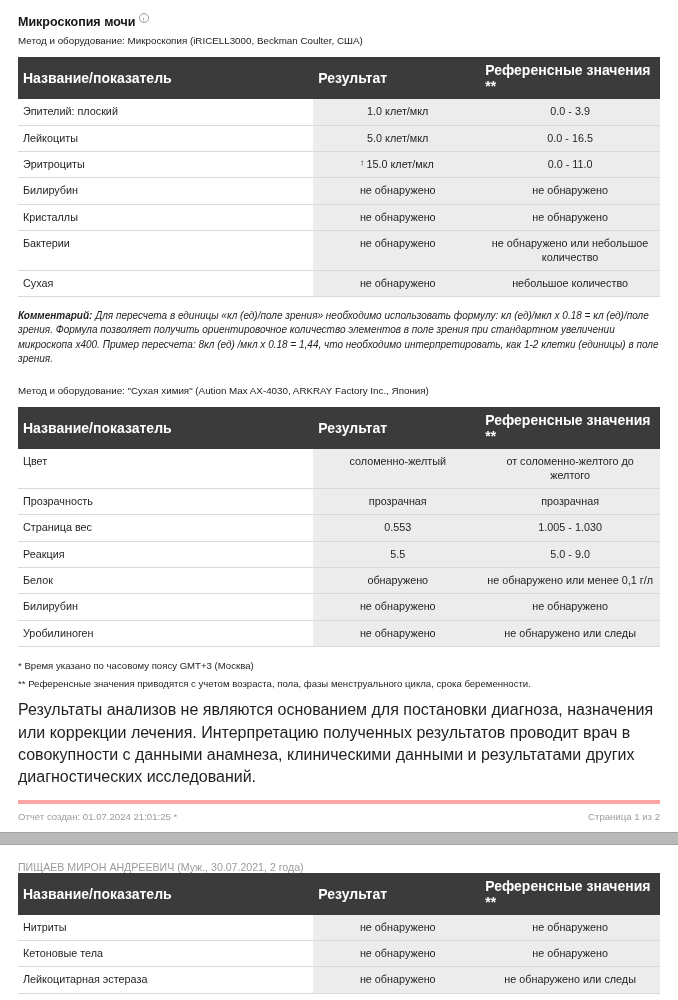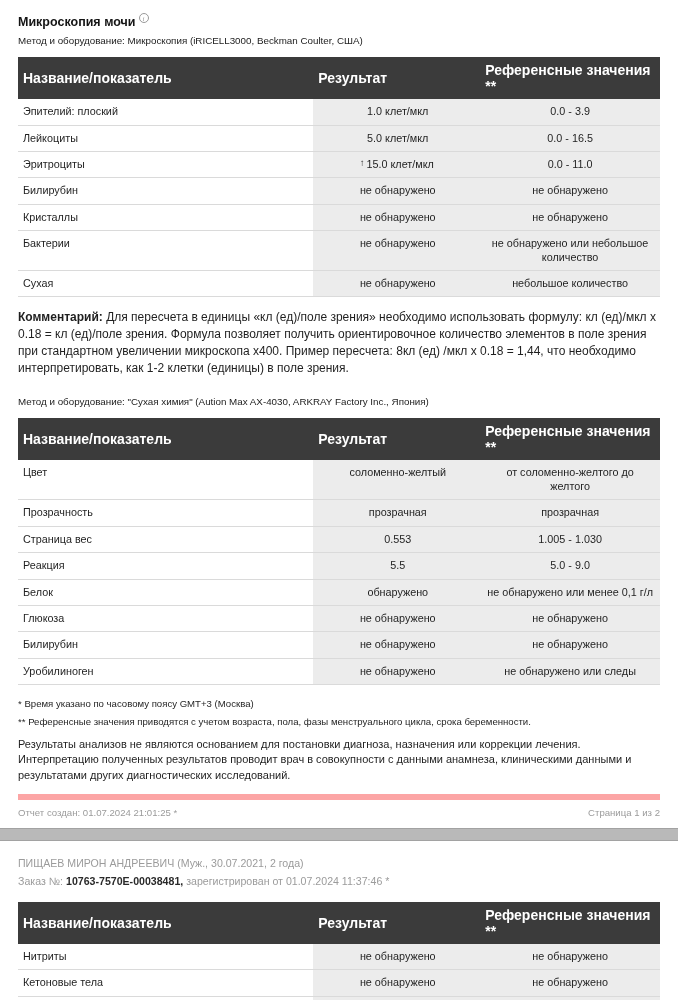--- a/index.html
+++ b/index.html
@@ -27,31 +27,31 @@
     background:#3b3b3b; color:#fff; font-size:14px; font-weight:700;
     text-align:left; padding:5px 5px; vertical-align:middle;
   }
   table.lab td {
     font-size:10.8px; padding:5px 5px 6px 5px; vertical-align:top; line-height:1.3;
     border-bottom:1px solid #dadada; color:#1f1f1f;
   }
   td.sh { background:#ececec; border-bottom:1px solid #cfcfcf;text-align:center; }
   .flag { font-size:9.5px; position:relative; top:-2px; margin-right:2px; }
 
-  .comment { font-size:12px; line-height:1.42; margin-top:12px; }
+  .comment { font-size:10px; line-height:1.42; margin-top:12px;font-style:italic; }
   .comment .b { font-weight:700; }
 
   .sec { margin-top:19px; }
 
   .fn  { font-size:9.6px; margin-top:13px; }
   .fn2 { font-size:9.6px; margin-top:7px; }
-  .disclaimer { font-size:11px; margin-top:10px; line-height:1.4; }
+  .disclaimer { font-size:16px; margin-top:10px; line-height:1.4; }
 
   .footer { display:flex; justify-content:space-between; align-items:flex-end;
-            margin-top:11px; border-top:6px solid #fca5a5; padding-top:7px;
+            margin-top:11px; border-top:4px solid #fca5a5; padding-top:7px;
             font-size:9.6px; color:#9b9b9b; }
 
   .patient-line { font-size:10.6px; color:#9b9b9b; margin-top:3px; }
   .order-line   { font-size:10.6px; color:#9b9b9b; margin-top:6px; margin-bottom:15px; }
   .order-line .num { color:#2a2a2a; font-weight:700; }
 </style>
 </head>
 <body>
 
 <div class="page">
@@ -151,25 +151,20 @@
           <td>Реакция</td>
           <td class="sh"><span class="flag"></span><span>5.5</span></td>
           <td class="sh">5.0 - 9.0</td>
         </tr>
         <tr>
           <td>Белок</td>
           <td class="sh"><span class="flag"></span><span>обнаружено</span></td>
           <td class="sh">не обнаружено или менее 0,1 г/л</td>
         </tr>
         <tr>
-          <td>Глюкоза</td>
-          <td class="sh"><span class="flag"></span><span>не обнаружено</span></td>
-          <td class="sh">не обнаружено</td>
-        </tr>
-        <tr>
           <td>Билирубин</td>
           <td class="sh"><span class="flag"></span><span>не обнаружено</span></td>
           <td class="sh">не обнаружено</td>
         </tr>
         <tr>
           <td>Уробилиноген</td>
           <td class="sh"><span class="flag"></span><span>не обнаружено</span></td>
           <td class="sh">не обнаружено или следы</td>
         </tr>
       </tbody>
@@ -184,21 +179,20 @@
     <span>Отчет создан: 01.07.2024 21:01:25 *</span>
     <span>Страница 1 из 2</span>
   </div>
 </div>
 
 <div class="page-divider"></div>
 
 <div class="page" style="min-height:314px;">
 
   <div class="patient-line">ПИЩАЕВ МИРОН АНДРЕЕВИЧ (Муж., 30.07.2021, 2 года)</div>
-  <div class="order-line"><span>Заказ №:</span> <span class="num">10763-7570E-00038481,</span> <span>зарегистрирован от 01.07.2024 11:37:46 *</span></div>
 
   <table class="lab">
     <colgroup>
         <col class="c1">
         <col class="c2">
         <col class="c3">
       </colgroup>
     <thead>
       <tr>
         <th>Название/показатель</th>

